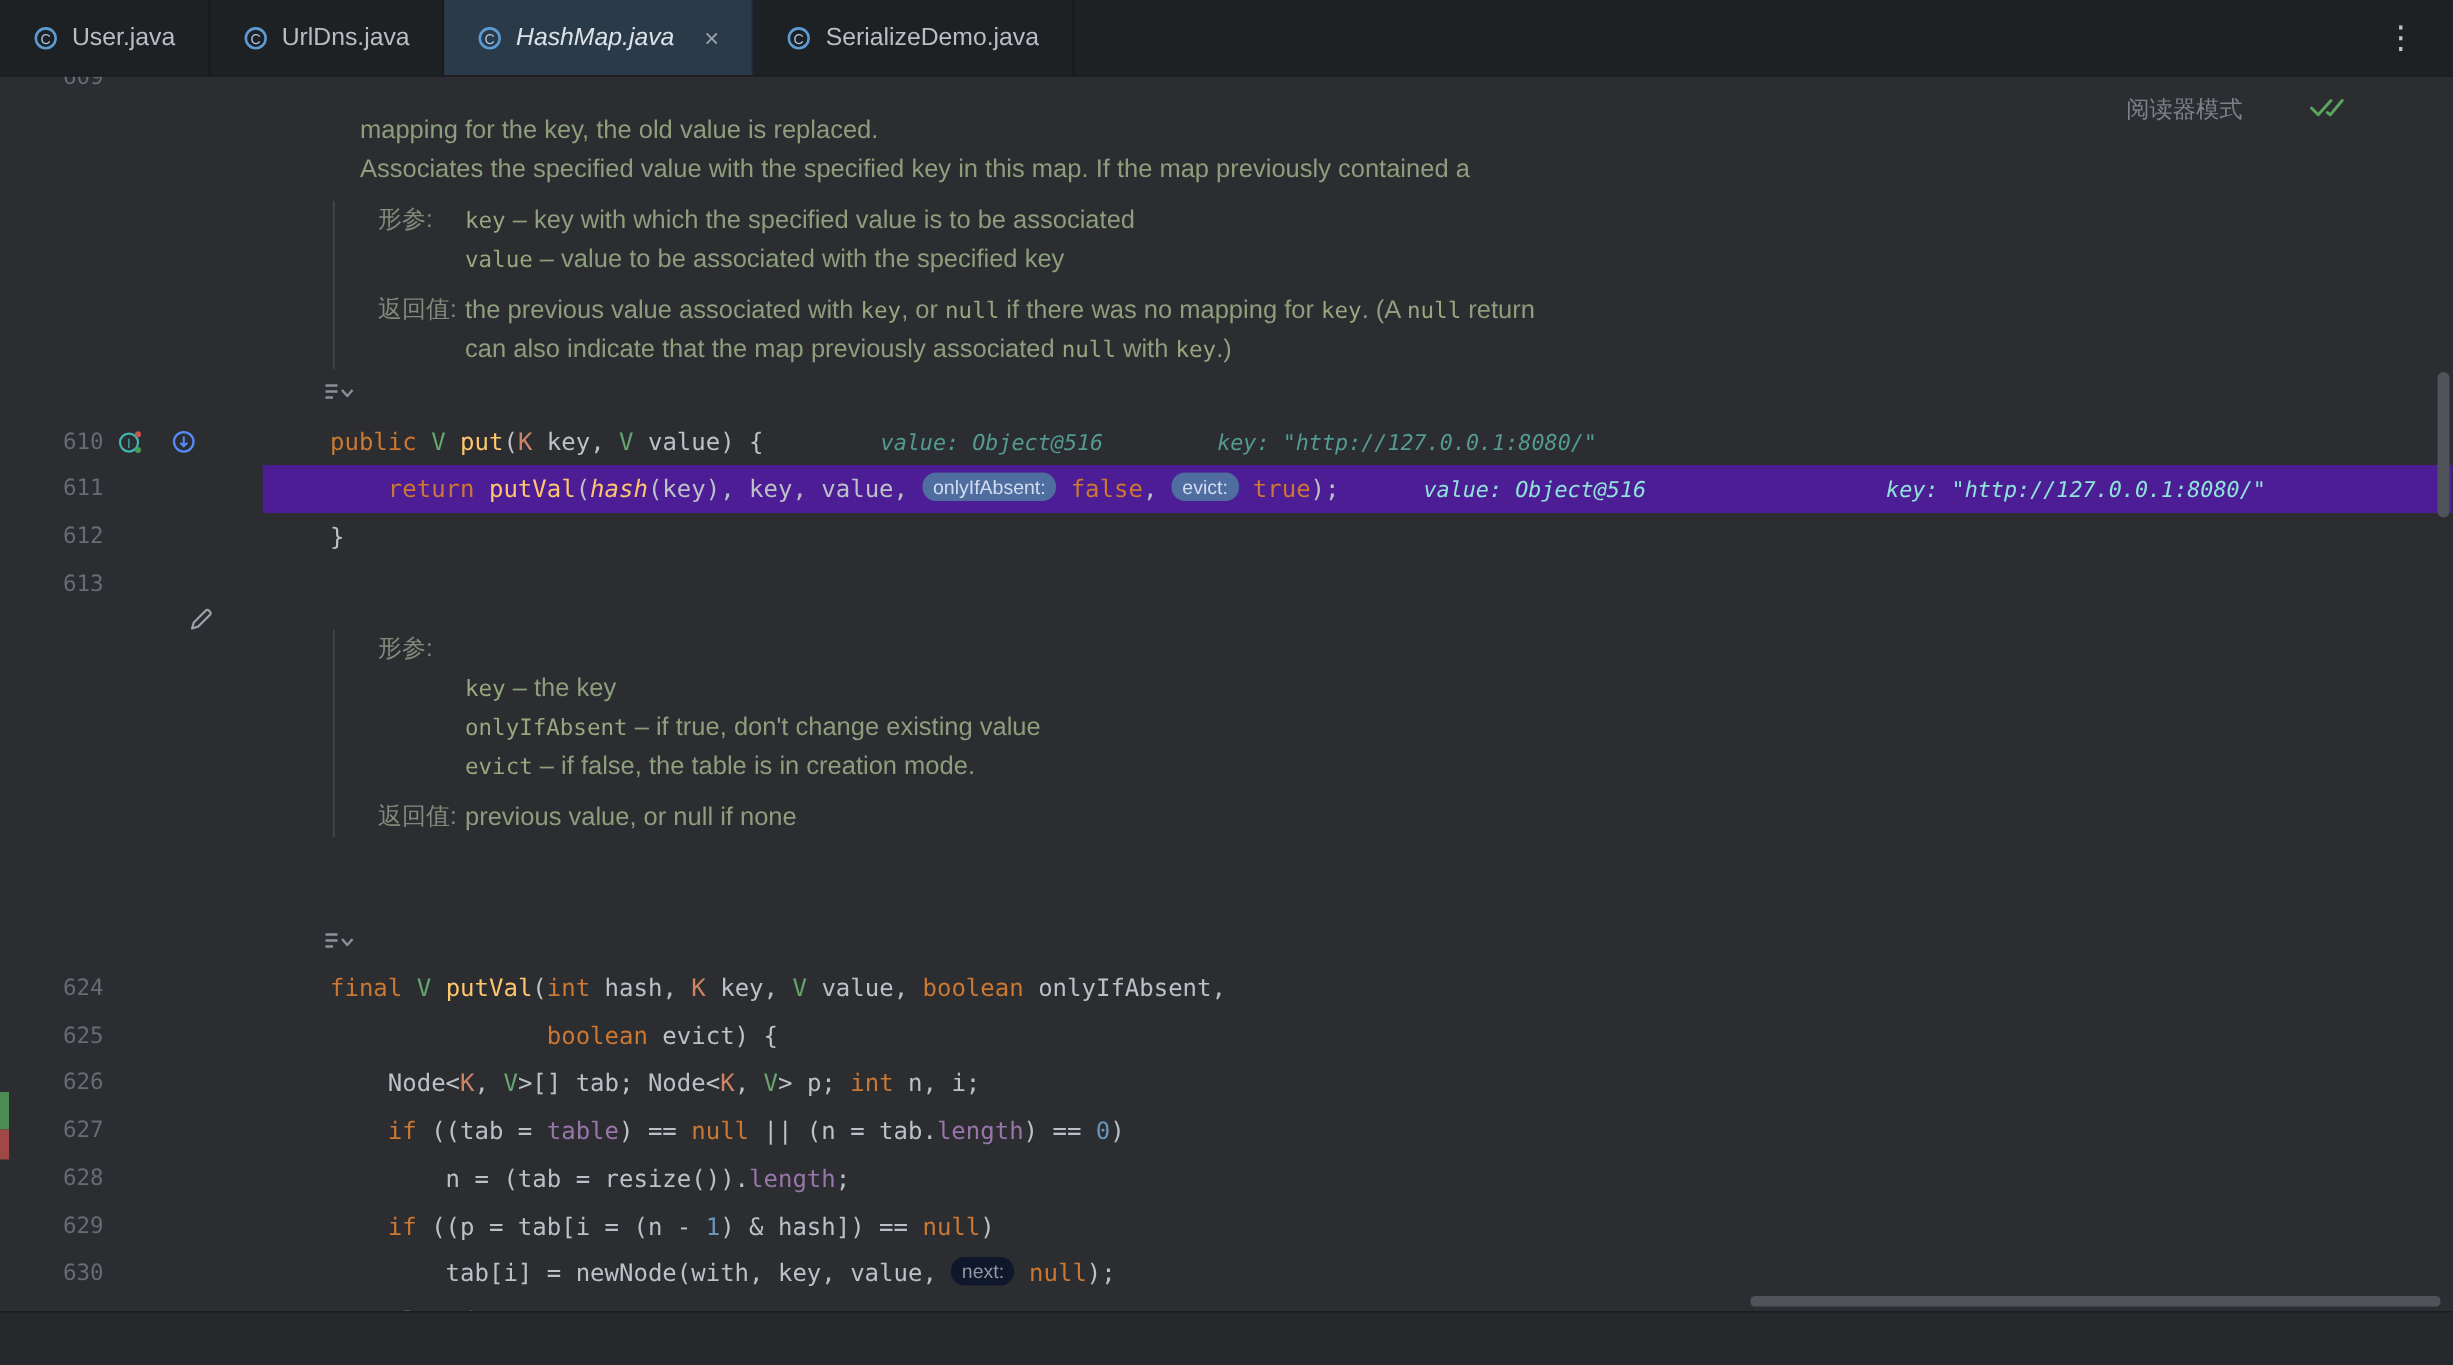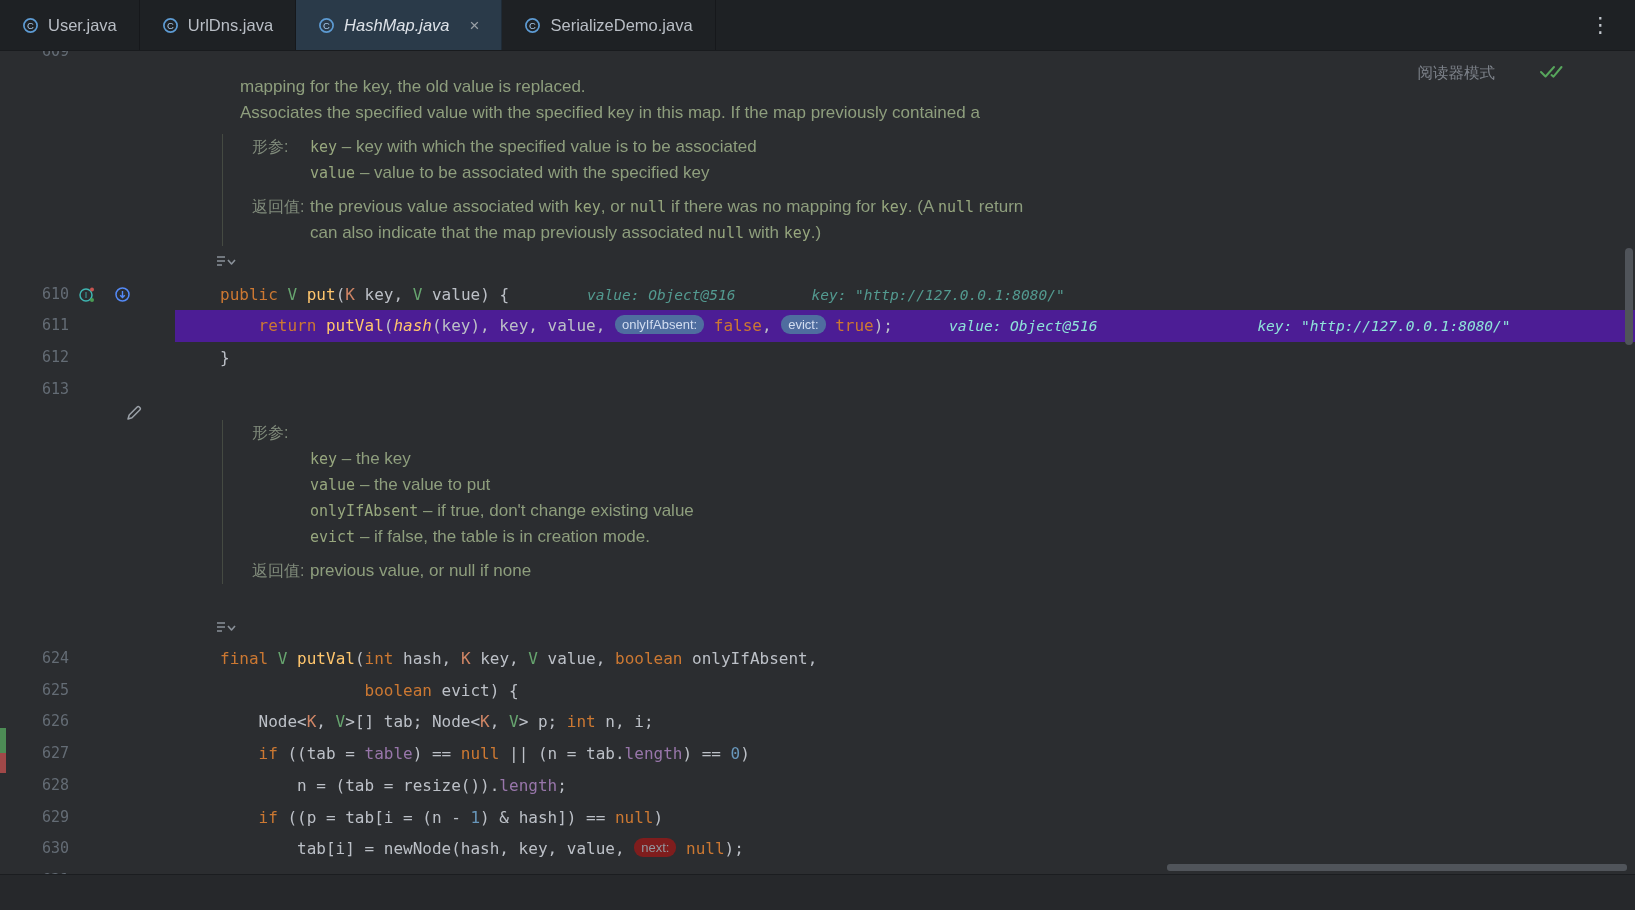--- a/index.html
+++ b/index.html
@@ -36,21 +36,21 @@
     font-family:"DejaVu Sans Mono","Liberation Mono",monospace;font-size:16px;color:#bcc0c7;}
   .code-row.hl{background:#4c1d95;}
   .sg-kw{color:#cc7832}
   .sg-pl{color:#bcc0c7}
   .sg-tv{color:#67a56f}
   .sg-tk{color:#cf8565}
   .sg-mth{color:#ffc66d}
   .sg-mths{color:#ffc66d;font-style:italic}
   .sg-fld{color:#9876aa}
   .sg-num{color:#6897bb}
-  .sg-badge{display:inline-block;background:#7f1d1d;color:#9298a0;
+  .sg-badge{display:inline-block;background:#0f172a;color:#9298a0;
     font-family:"Liberation Sans",sans-serif;font-size:13px;line-height:17px;
     padding:1px 7px;border-radius:9px;position:relative;top:-2px;}
   .code-row.hl .sg-badge{background:#4f6d9f;color:#d2ddf0;}
   .hint{font-style:italic;font-size:14.5px;color:#539a90;}
   .code-row.hl .hint{color:#8fe3da;}
   .code-row .hint-0{margin-left:78px}
   .code-row .hint-1{margin-left:76px}
   .code-row.hl .hint-0{margin-left:56px}
   .code-row.hl .hint-1{margin-left:160px}
 
@@ -187,24 +187,20 @@
             <div class="doc-params">
               <div class="doc-row">
                 <span class="doc-label">形参:</span>
               </div>
               <div class="doc-row">
                 <span class="doc-label"></span>
                 <span><code class="doc-code">key</code> <span class="doc-desc">– the key</span></span>
               </div>
               <div class="doc-row">
                 <span class="doc-label"></span>
-                <span><code class="doc-code">value</code> <span class="doc-desc">– the value to put</span></span>
-              </div>
-              <div class="doc-row">
-                <span class="doc-label"></span>
                 <span><code class="doc-code">onlyIfAbsent</code> <span class="doc-desc">– if true, don't change existing value</span></span>
               </div>
               <div class="doc-row">
                 <span class="doc-label"></span>
                 <span><code class="doc-code">evict</code> <span class="doc-desc">– if false, the table is in creation mode.</span></span>
               </div>
             </div>
             <div class="doc-returns">
               <div class="doc-row">
                 <span class="doc-label">返回值:</span>
@@ -220,21 +216,21 @@
         <div class="code-row" style="top: 228.6px;"><span class="sg-kw">public</span><span class="sg-pl"> </span><span class="sg-tv">V</span><span class="sg-pl"> </span><span class="sg-mth">put</span><span class="sg-pl">(</span><span class="sg-tk">K</span><span class="sg-pl"> key, </span><span class="sg-tv">V</span><span class="sg-pl"> value) {</span><span class="hint hint-0">value: Object@516</span><span class="hint hint-1">key: "http://127.0.0.1:8080/"</span></div>
         <div class="code-row hl" style="top: 260.32px;"><span class="sg-pl">    </span><span class="sg-kw">return</span><span class="sg-pl"> </span><span class="sg-mth">putVal</span><span class="sg-pl">(</span><span class="sg-mths">hash</span><span class="sg-pl">(key), key, value, </span><span class="sg-badge">onlyIfAbsent:</span><span class="sg-pl"> </span><span class="sg-kw">false</span><span class="sg-pl">, </span><span class="sg-badge">evict:</span><span class="sg-pl"> </span><span class="sg-kw">true</span><span class="sg-pl">);</span><span class="hint hint-0">value: Object@516</span><span class="hint hint-1">key: "http://127.0.0.1:8080/"</span></div>
         <div class="code-row" style="top: 292.04px;"><span class="sg-pl">}</span></div>
         <div class="code-row" style="top: 323.76px;"></div>
         <div class="code-row" style="top: 593px;"><span class="sg-kw">final</span><span class="sg-pl"> </span><span class="sg-tv">V</span><span class="sg-pl"> </span><span class="sg-mth">putVal</span><span class="sg-pl">(</span><span class="sg-kw">int</span><span class="sg-pl"> hash, </span><span class="sg-tk">K</span><span class="sg-pl"> key, </span><span class="sg-tv">V</span><span class="sg-pl"> value, </span><span class="sg-kw">boolean</span><span class="sg-pl"> onlyIfAbsent,</span></div>
         <div class="code-row" style="top: 624.72px;"><span class="sg-pl">               </span><span class="sg-kw">boolean</span><span class="sg-pl"> evict) {</span></div>
         <div class="code-row" style="top: 656.44px;"><span class="sg-pl">    Node&lt;</span><span class="sg-tk">K</span><span class="sg-pl">, </span><span class="sg-tv">V</span><span class="sg-pl">&gt;[] tab; Node&lt;</span><span class="sg-tk">K</span><span class="sg-pl">, </span><span class="sg-tv">V</span><span class="sg-pl">&gt; p; </span><span class="sg-kw">int</span><span class="sg-pl"> n, i;</span></div>
         <div class="code-row" style="top: 688.16px;"><span class="sg-pl">    </span><span class="sg-kw">if</span><span class="sg-pl"> ((tab = </span><span class="sg-fld">table</span><span class="sg-pl">) == </span><span class="sg-kw">null</span><span class="sg-pl"> || (n = tab.</span><span class="sg-fld">length</span><span class="sg-pl">) == </span><span class="sg-num">0</span><span class="sg-pl">)</span></div>
         <div class="code-row" style="top: 719.88px;"><span class="sg-pl">        n = (tab = resize()).</span><span class="sg-fld">length</span><span class="sg-pl">;</span></div>
         <div class="code-row" style="top: 751.6px;"><span class="sg-pl">    </span><span class="sg-kw">if</span><span class="sg-pl"> ((p = tab[i = (n - </span><span class="sg-num">1</span><span class="sg-pl">) &amp; hash]) == </span><span class="sg-kw">null</span><span class="sg-pl">)</span></div>
-        <div class="code-row" style="top: 783.32px;"><span class="sg-pl">        tab[i] = newNode(hash, key, value, </span><span class="sg-badge">next:</span><span class="sg-pl"> </span><span class="sg-kw">null</span><span class="sg-pl">);</span></div>
+        <div class="code-row" style="top: 783.32px;"><span class="sg-pl">        tab[i] = newNode(with, key, value, </span><span class="sg-badge">next:</span><span class="sg-pl"> </span><span class="sg-kw">null</span><span class="sg-pl">);</span></div>
         <div class="code-row" style="top: 815.04px;"><span class="sg-pl">    else {</span></div>
       </div>
 
     <div class="reader-label">阅读器模式</div>
     <span class="check-icon" id="check-icon"><svg width="24" height="18" viewBox="0 0 24 18">
           <path d="M2 10 l4.5 4.5 L15 5" fill="none" stroke="#57a65c" stroke-width="2" stroke-linecap="round" stroke-linejoin="round"></path>
           <path d="M12.5 13 l2 1.6 L22.5 5" fill="none" stroke="#57a65c" stroke-width="2" stroke-linecap="round" stroke-linejoin="round"></path>
         </svg></span>
 
     <div class="vscroll"></div>

